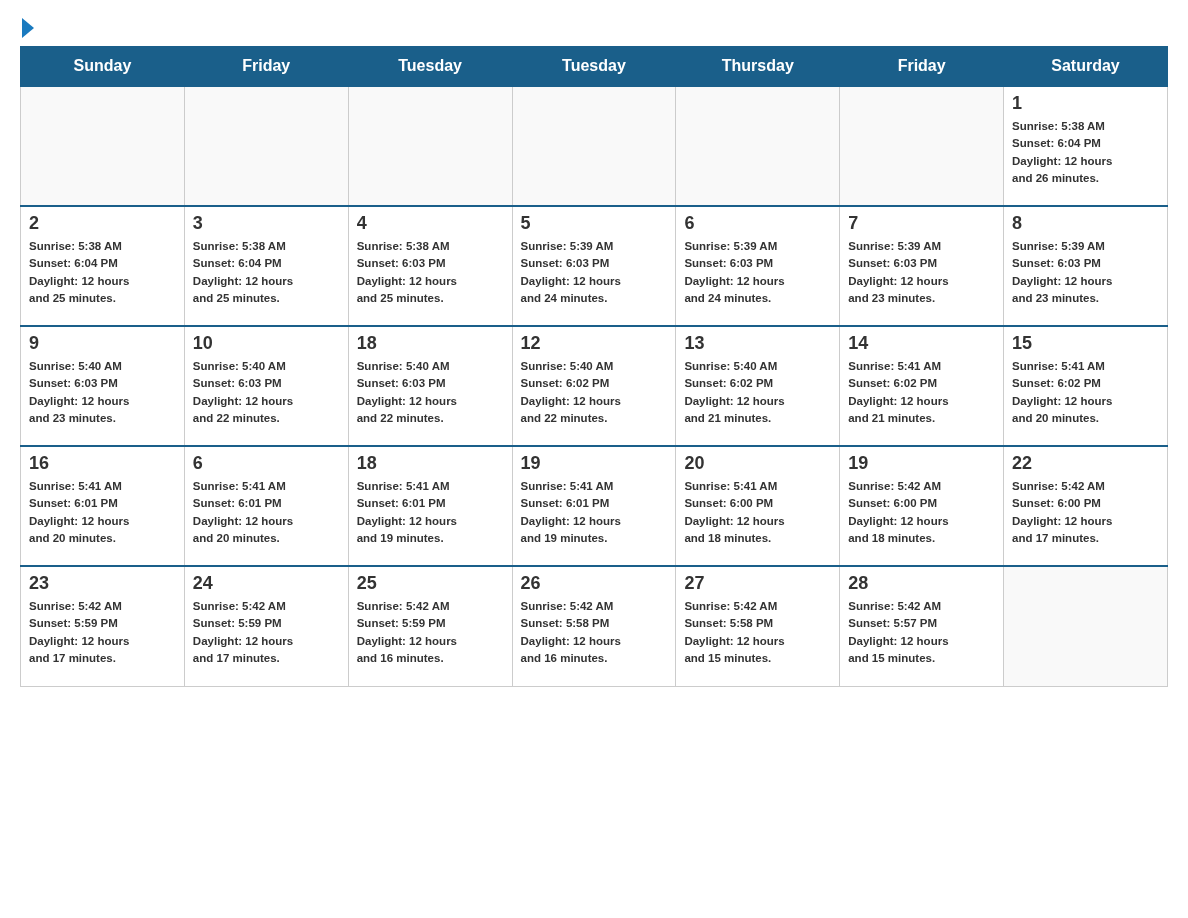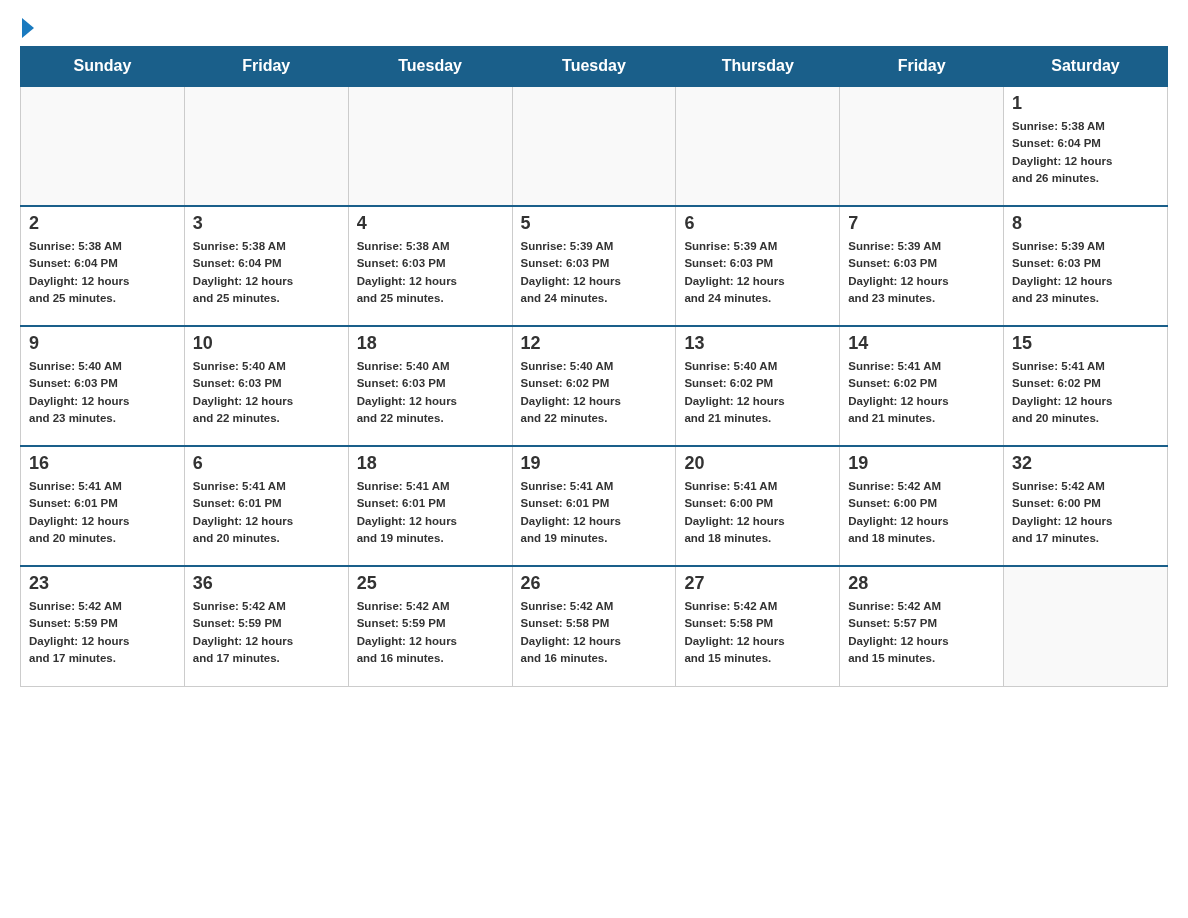--- a/index.html
+++ b/index.html
@@ -290,37 +290,37 @@
 and 18 minutes.</div>
         </td>
         <td>
           <span class="day-num">19</span>
           <div class="day-info" style="white-space: pre-line;">Sunrise: 5:42 AM
 Sunset: 6:00 PM
 Daylight: 12 hours
 and 18 minutes.</div>
         </td>
         <td>
-          <span class="day-num">32</span>
+          <span class="day-num">22</span>
           <div class="day-info" style="white-space: pre-line;">Sunrise: 5:42 AM
 Sunset: 6:00 PM
 Daylight: 12 hours
 and 17 minutes.</div>
         </td>
       </tr>
       <tr class="week-row">
         <td>
           <span class="day-num">23</span>
           <div class="day-info" style="white-space: pre-line;">Sunrise: 5:42 AM
 Sunset: 5:59 PM
 Daylight: 12 hours
 and 17 minutes.</div>
         </td>
         <td>
-          <span class="day-num">36</span>
+          <span class="day-num">24</span>
           <div class="day-info" style="white-space: pre-line;">Sunrise: 5:42 AM
 Sunset: 5:59 PM
 Daylight: 12 hours
 and 17 minutes.</div>
         </td>
         <td>
           <span class="day-num">25</span>
           <div class="day-info" style="white-space: pre-line;">Sunrise: 5:42 AM
 Sunset: 5:59 PM
 Daylight: 12 hours

